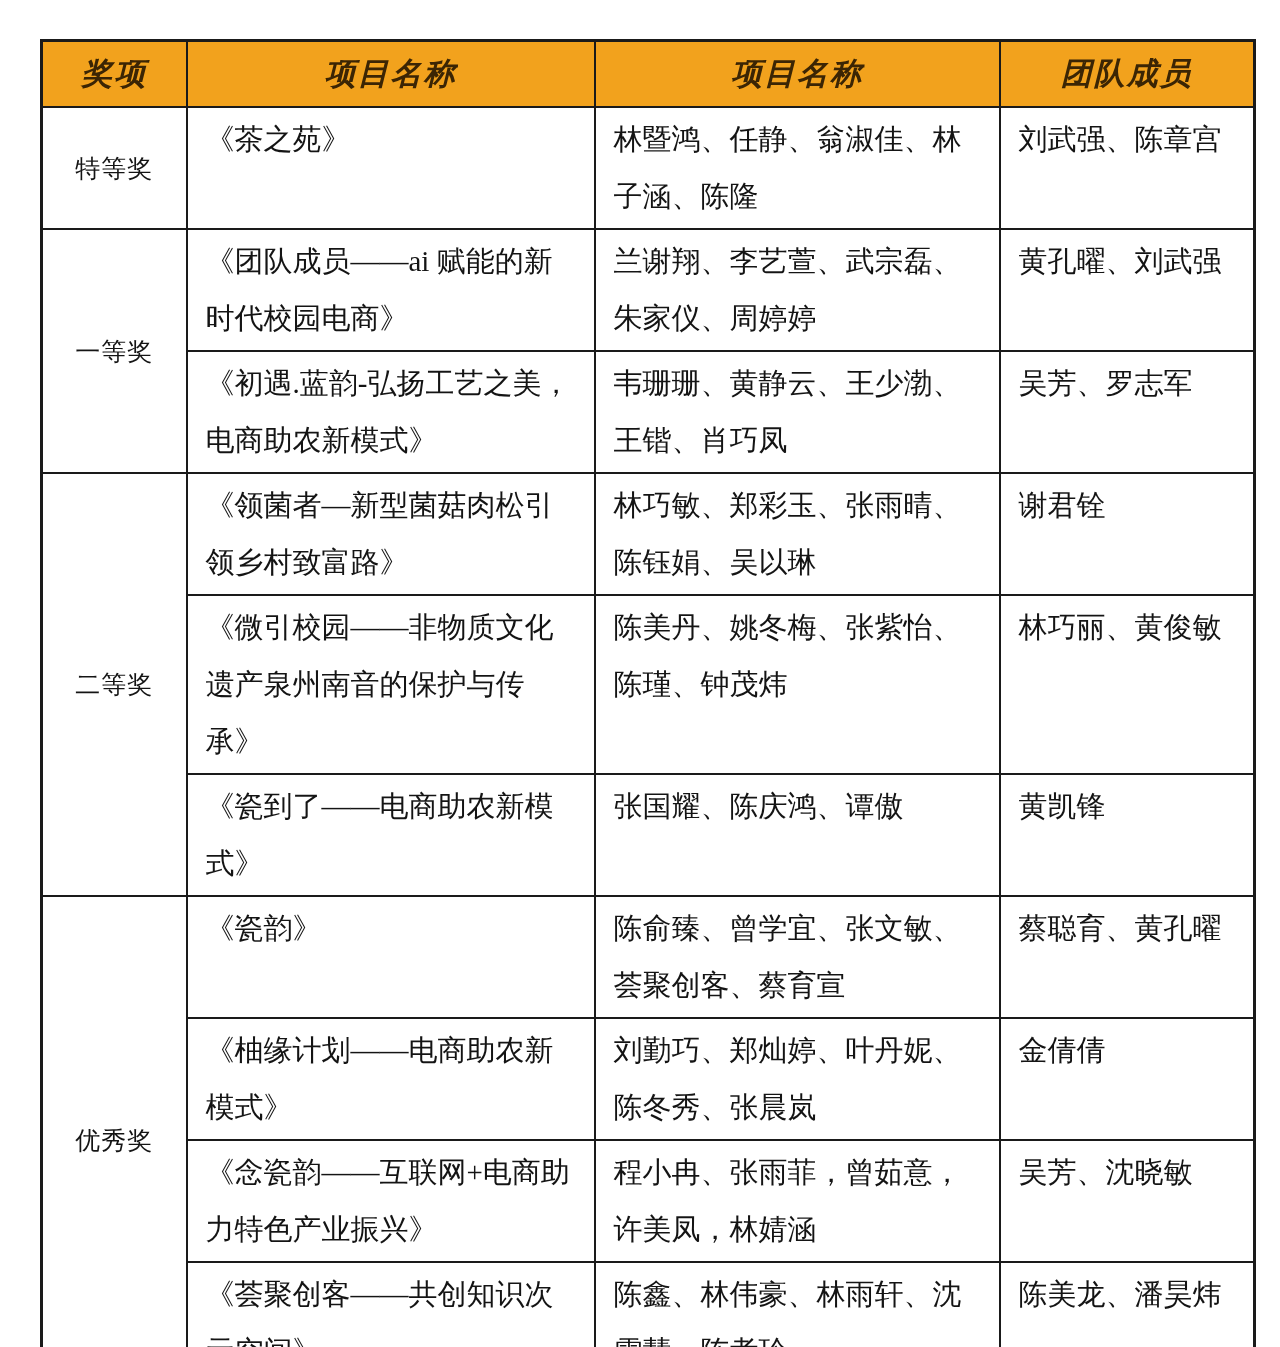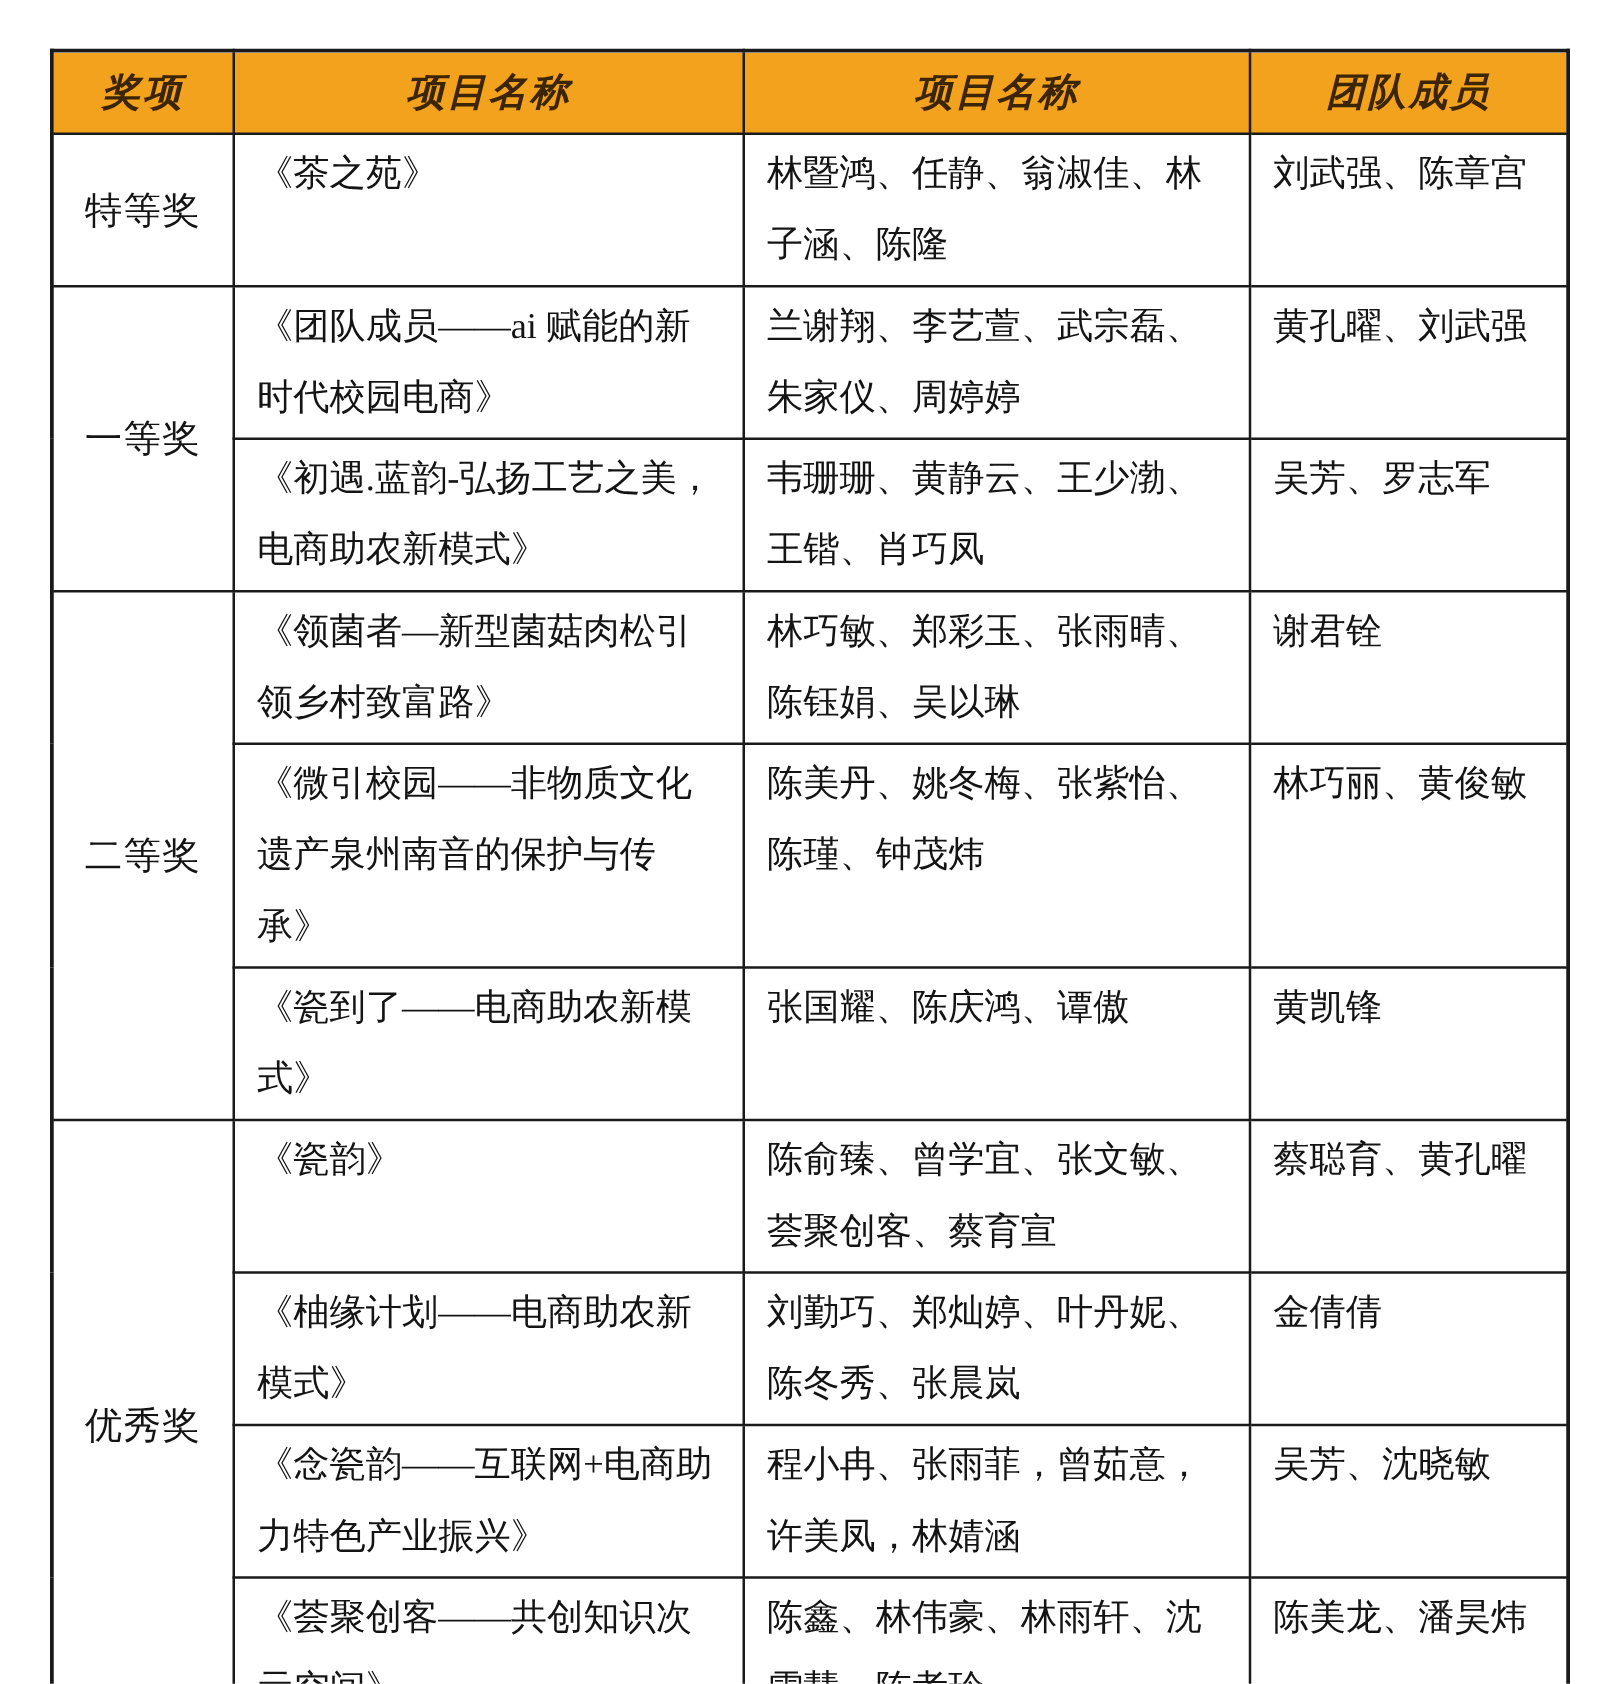--- a/index.html
+++ b/index.html
@@ -32,21 +32,21 @@
     font-weight: bold;
     font-size: 31px;
     height: 62px;
     text-align: center;
     letter-spacing: 2px;
     font-style: italic;
   }
   td.award {
     text-align: center;
     vertical-align: middle;
-    font-size: 30px;
+    font-size: 25px;
     letter-spacing: 1px;
   }
   td.cell {
     vertical-align: top;
     padding: 3px 14px 3px 18px;
     font-size: 29px;
     line-height: 57px;
     word-break: normal;
   }
 </style>

